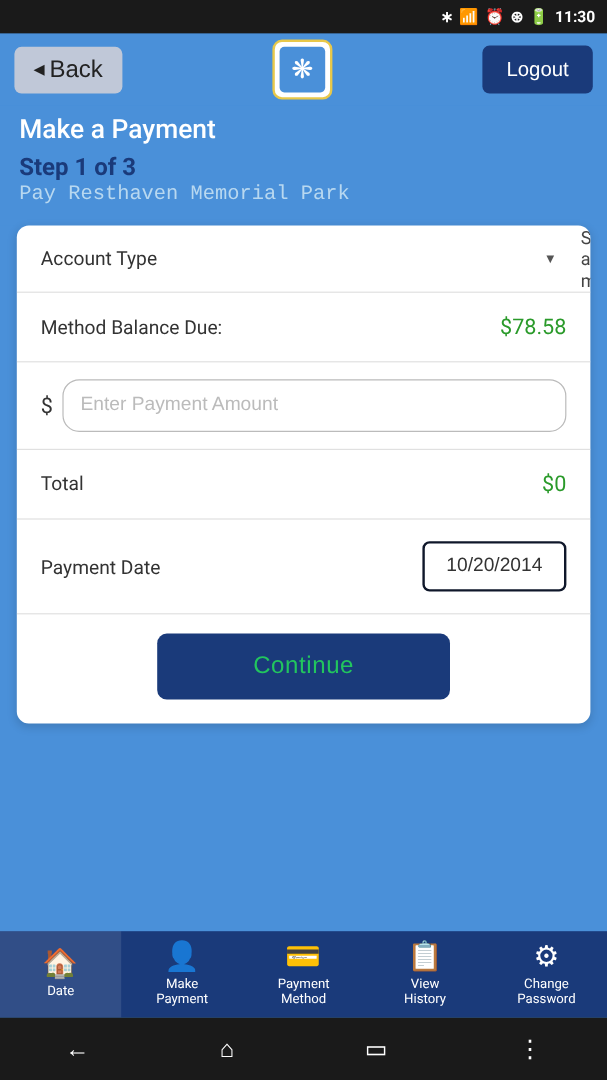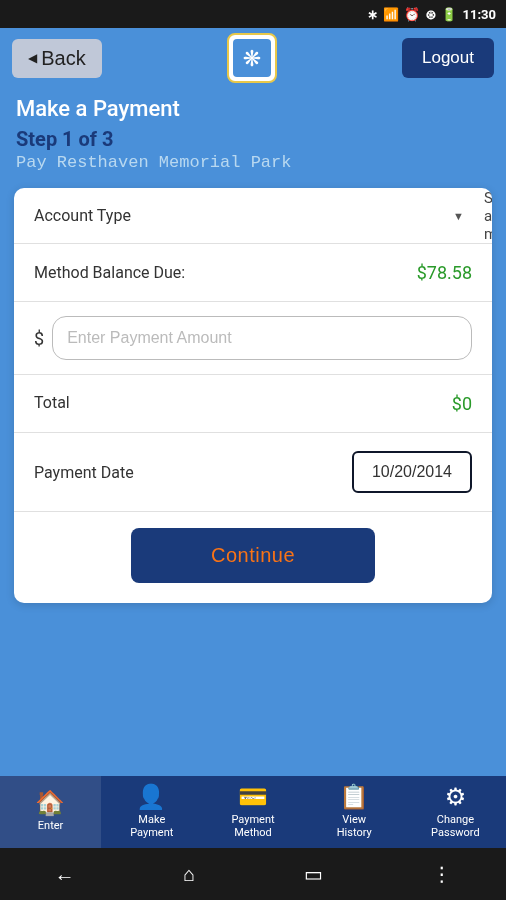--- a/index.html
+++ b/index.html
@@ -217,21 +217,21 @@
     }
 
     
     .continue-row {
       padding: 16px 20px 20px;
       display: flex;
       justify-content: center;
     }
     .continue-btn {
       background: #1a3a7a;
-      color: #f97316;
+      color: #22c55e;
       border: none;
       border-radius: 8px;
       padding: 16px 80px;
       font-size: 20px;
       cursor: pointer;
       font-weight: 500;
       letter-spacing: 0.5px;
     }
 
     
@@ -358,21 +358,21 @@
 
   <div class="continue-row">
     <button class="continue-btn">Continue</button>
   </div>
 
 </div>
 
 <div class="bottom-nav">
   <div class="nav-item active">
     <span class="nav-icon">🏠</span>
-    <span class="nav-label">Enter</span>
+    <span class="nav-label">Date</span>
   </div>
   <div class="nav-item">
     <span class="nav-icon">👤</span>
     <span class="nav-label">Make<br>Payment</span>
   </div>
   <div class="nav-item">
     <span class="nav-icon">💳</span>
     <span class="nav-label">Payment<br>Method</span>
   </div>
   <div class="nav-item">

